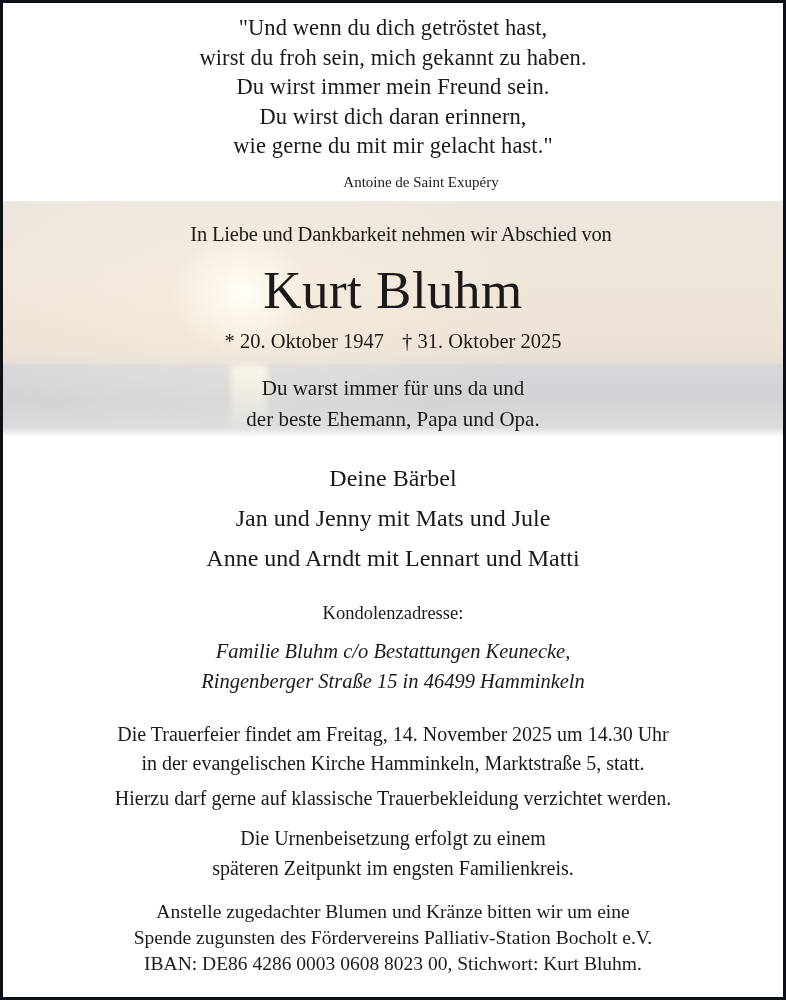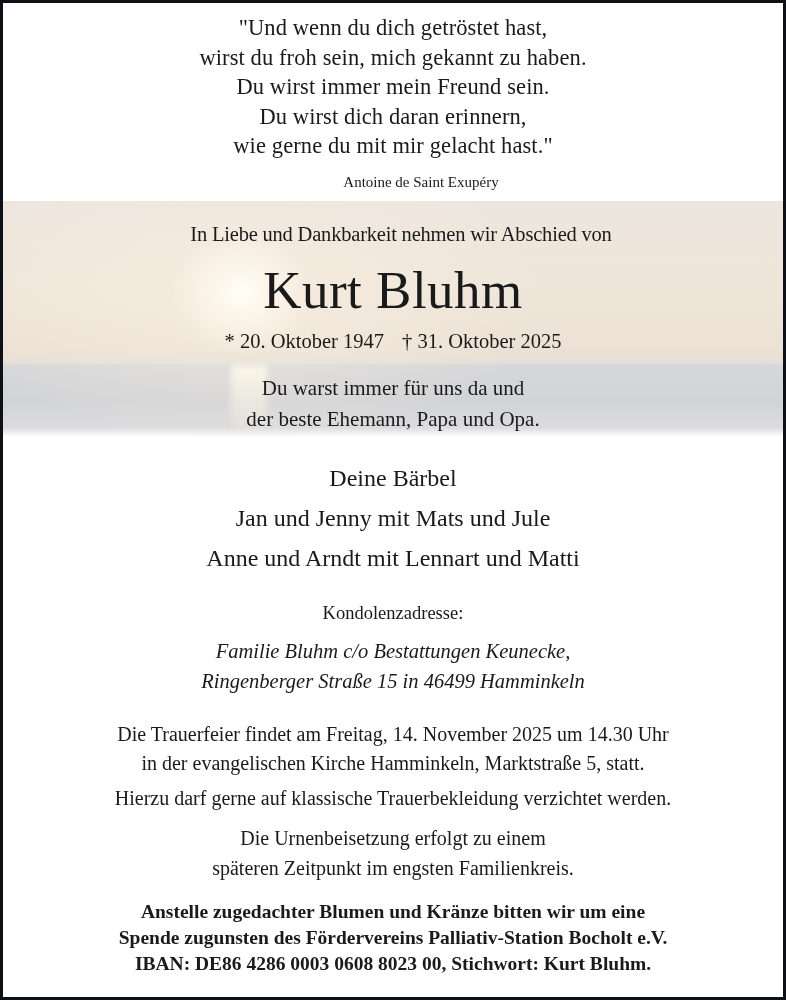--- a/index.html
+++ b/index.html
@@ -39,21 +39,21 @@
   .kond-label { top: 600px; font-size: 18.5px; }
   .kond-addr  { top: 633px; font-size: 20.5px; line-height: 30px; }
   .kond-addr .line { display: block; font-style: italic; }
 
   .service { top: 717px; font-size: 20px; line-height: 28.5px; }
   .service .line { display: block; }
   .dress { top: 784px; font-size: 20px; }
   .urn { top: 820px; font-size: 20px; line-height: 30px; }
   .urn .line { display: block; }
 
-  .donation { top: 896px; font-size: 19.5px; line-height: 26px; font-weight: bold; }
+  .donation { top: 896px; font-size: 19.5px; line-height: 26px; }
   .donation .line { display: block; }
 </style>
 </head>
 <body>
 
 <div class="card">
 
   <div class="center quote">
     <span class="line">"Und wenn du dich getröstet hast,</span>
     <span class="line">wirst du froh sein, mich gekannt zu haben.</span>

